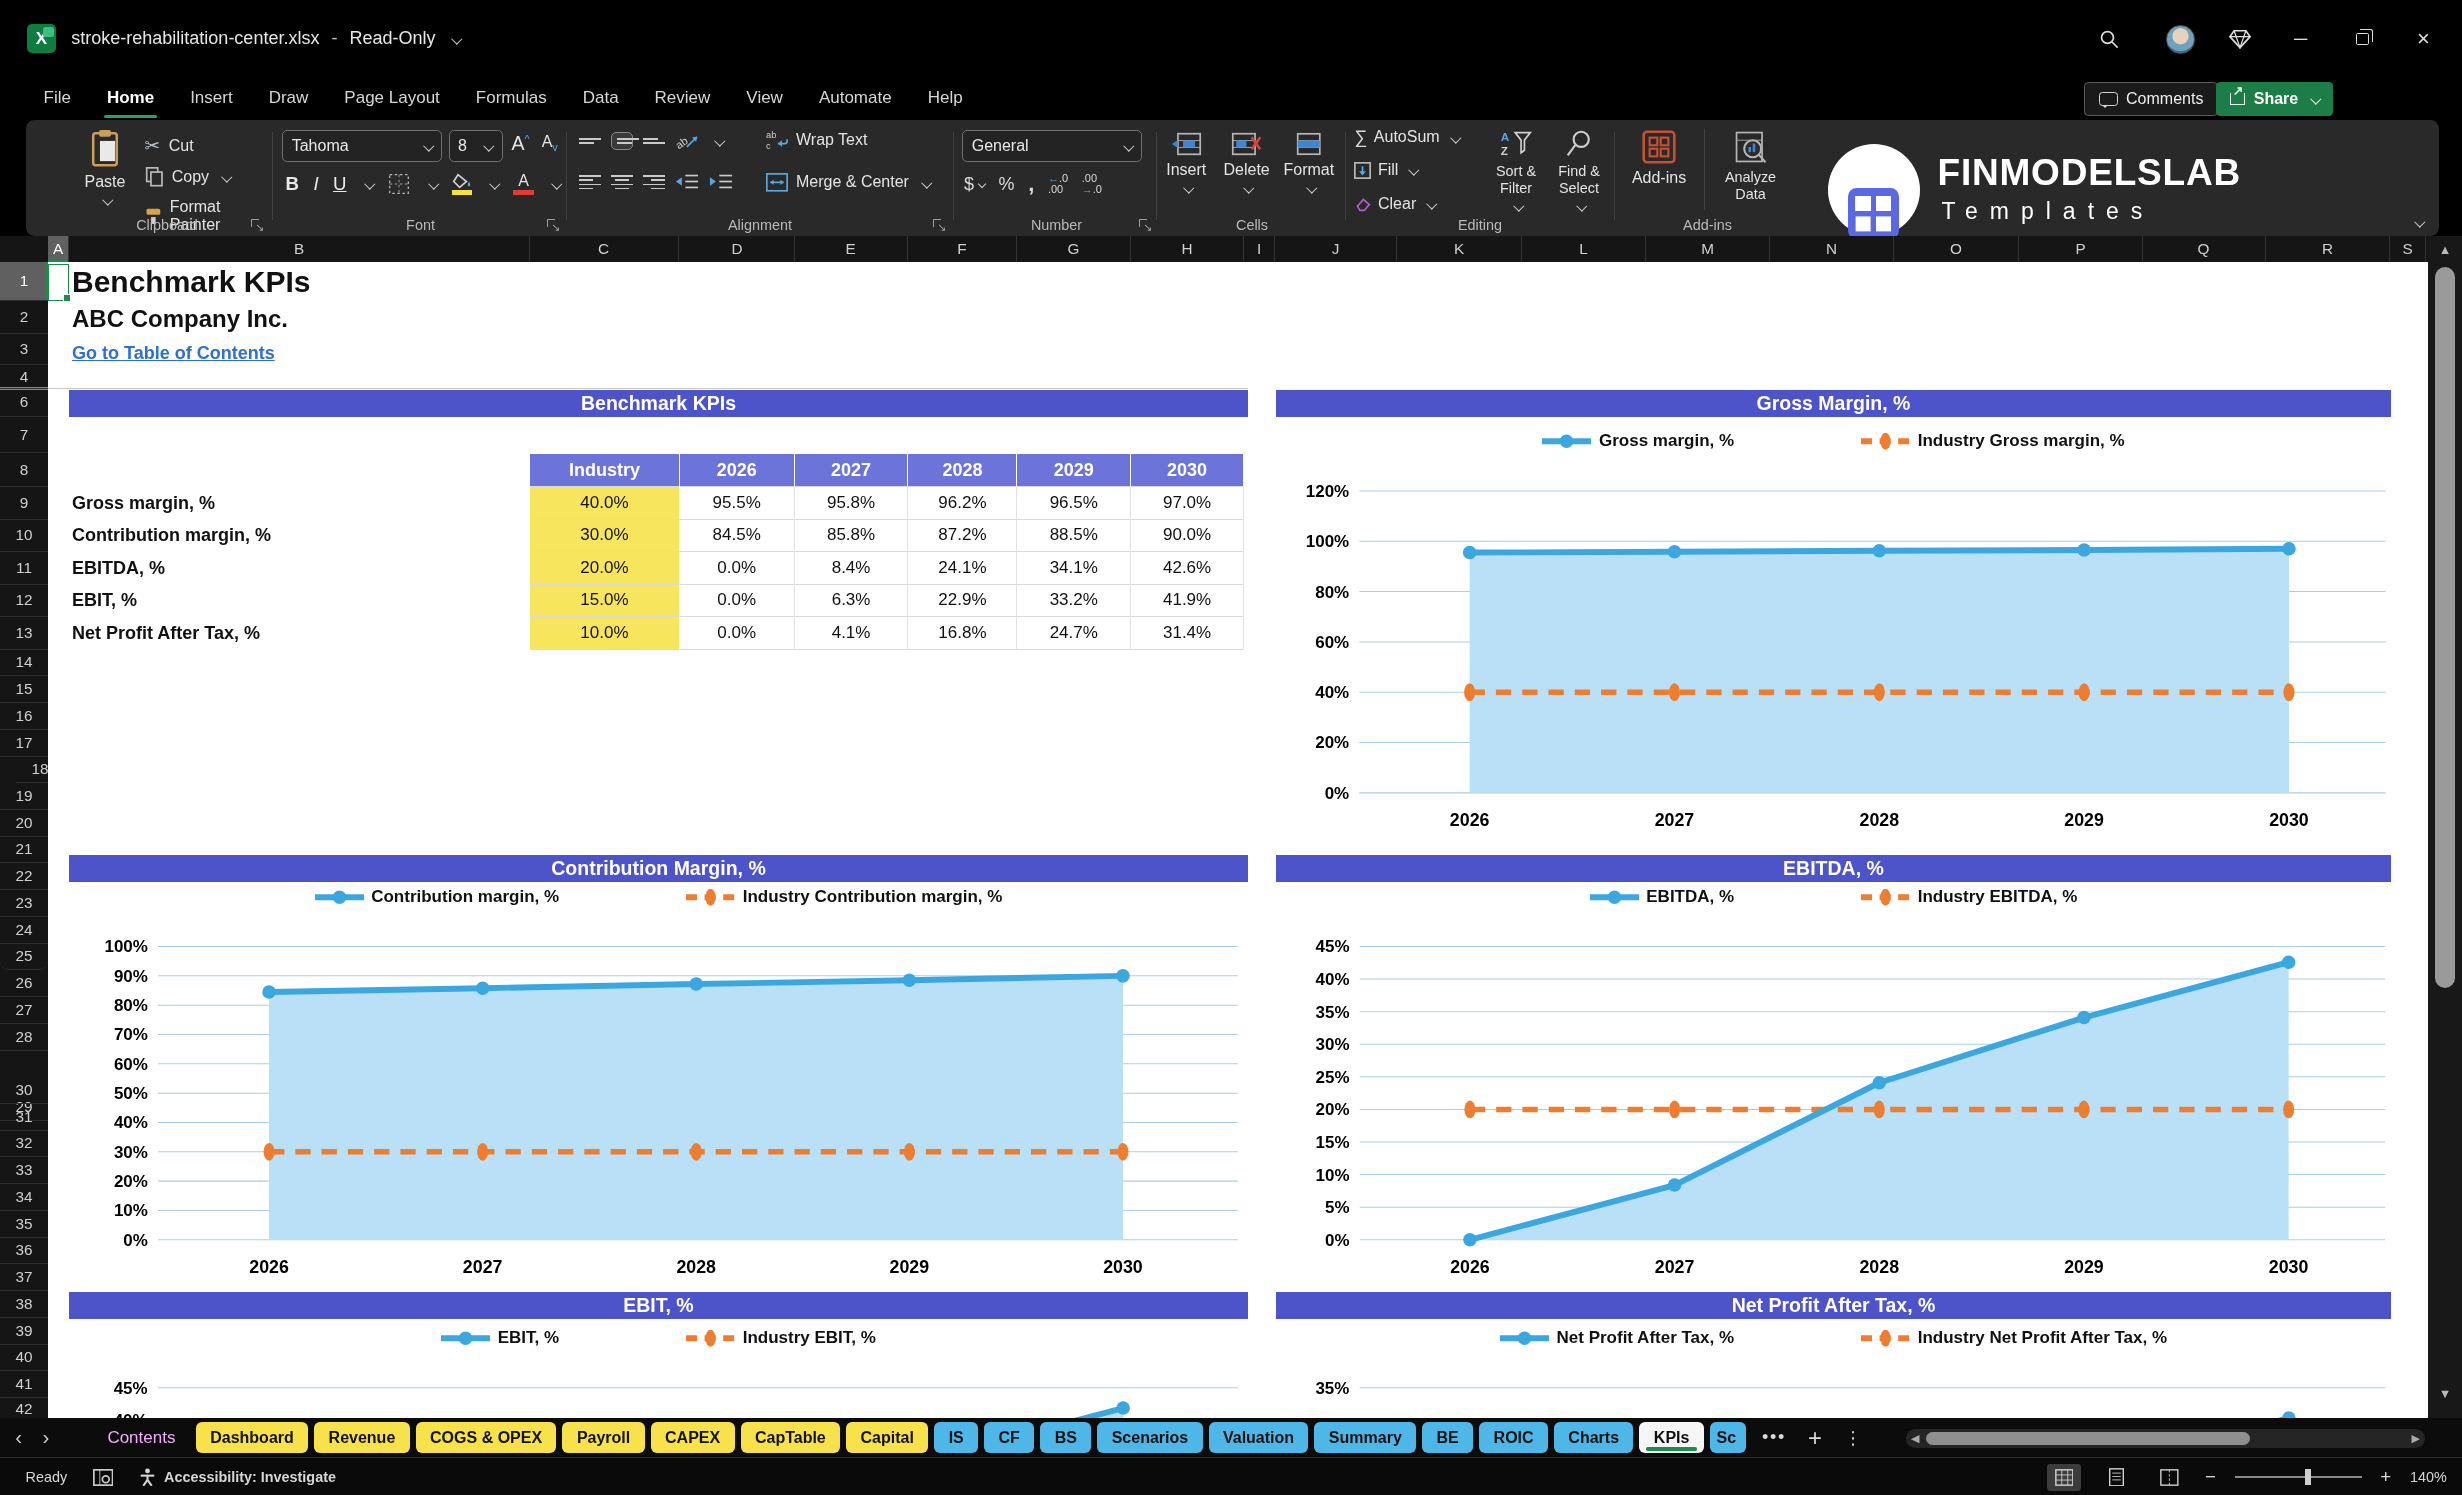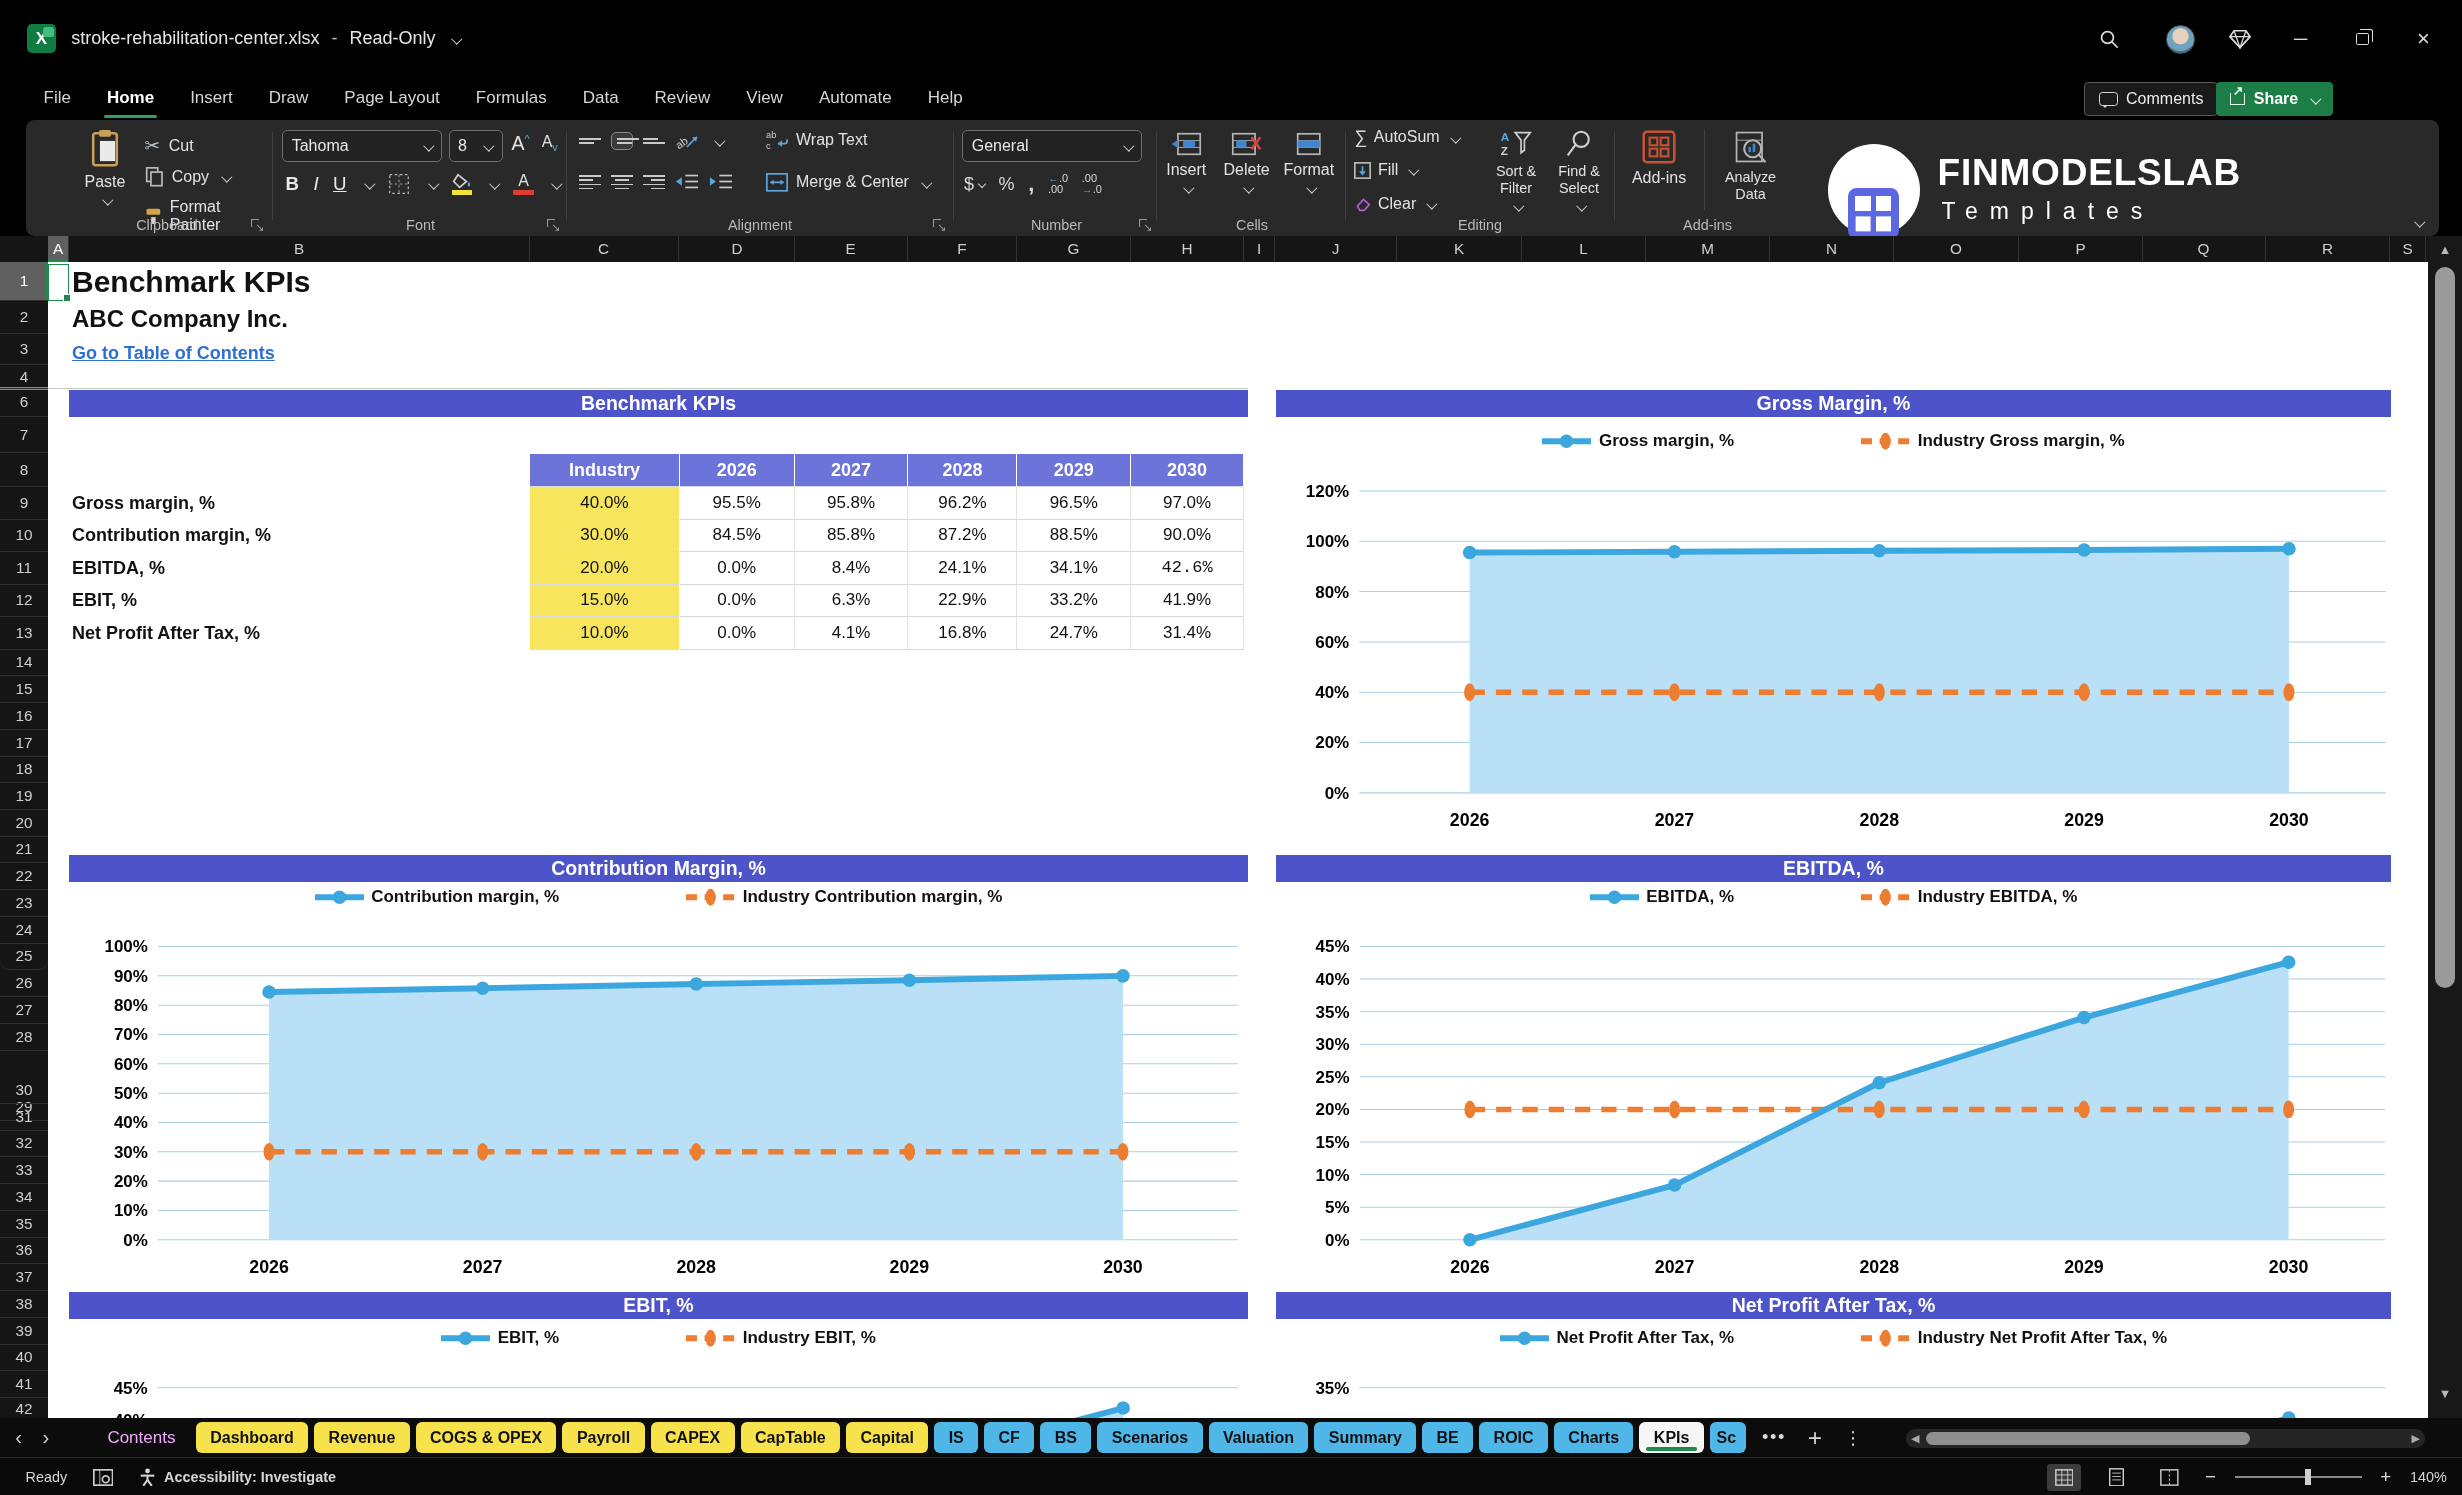--- a/index.html
+++ b/index.html
@@ -547,21 +547,21 @@
       <div class="rowhdr" style="top: 192px; height: 33px;">8</div>
       <div class="rowhdr" style="top: 225px; height: 32.5px;">9</div>
       <div class="rowhdr" style="top: 257px; height: 32.5px;">10</div>
       <div class="rowhdr" style="top: 290px; height: 32.5px;">11</div>
       <div class="rowhdr" style="top: 322px; height: 32.5px;">12</div>
       <div class="rowhdr" style="top: 355px; height: 32.5px;">13</div>
       <div class="rowhdr" style="top: 387px; height: 27px;">14</div>
       <div class="rowhdr" style="top: 414px; height: 27px;">15</div>
       <div class="rowhdr" style="top: 441px; height: 27px;">16</div>
       <div class="rowhdr" style="top: 468px; height: 27px;">17</div>
-      <div class="rowhdr" style="top: 494px; height: 27px;">18</div>
+      <div class="rowhdr" style="top: 494px; height: 27px; margin-left: 16px;">18</div>
       <div class="rowhdr" style="top: 521px; height: 27px;">19</div>
       <div class="rowhdr" style="top: 548px; height: 27px;">20</div>
       <div class="rowhdr" style="top: 574px; height: 27px;">21</div>
       <div class="rowhdr" style="top: 601px; height: 27px;">22</div>
       <div class="rowhdr" style="top: 628px; height: 27px;">23</div>
       <div class="rowhdr" style="top: 655px; height: 27px;">24</div>
       <div class="rowhdr" style="top: 681px; height: 27px; border-radius: 9px;">25</div>
       <div class="rowhdr" style="top: 708px; height: 27px;">26</div>
       <div class="rowhdr" style="top: 735px; height: 27px;">27</div>
       <div class="rowhdr" style="top: 762px; height: 27px;">28</div>
@@ -613,21 +613,21 @@
           <div class="tcell val" style="width: 109px; height: 32.5px;">87.2%</div>
           <div class="tcell val" style="width: 114px; height: 32.5px;">88.5%</div>
           <div class="tcell val" style="width: 113px; height: 32.5px;">90.0%</div>
         </div>
         <div class="trow">
           <div class="tcell industry" style="width: 150px; height: 32.5px;">20.0%</div>
           <div class="tcell val" style="width: 115px; height: 32.5px;">0.0%</div>
           <div class="tcell val" style="width: 114px; height: 32.5px;">8.4%</div>
           <div class="tcell val" style="width: 109px; height: 32.5px;">24.1%</div>
           <div class="tcell val" style="width: 114px; height: 32.5px;">34.1%</div>
-          <div class="tcell val" style="width: 113px; height: 32.5px; font-family: Liberation Mono, monospace;">42.6%</div>
+          <div class="tcell val" style="width: 113px; height: 32.5px;">42.6%</div>
         </div>
         <div class="trow">
           <div class="tcell industry" style="width: 150px; height: 32.5px;">15.0%</div>
           <div class="tcell val" style="width: 115px; height: 32.5px;">0.0%</div>
           <div class="tcell val" style="width: 114px; height: 32.5px;">6.3%</div>
           <div class="tcell val" style="width: 109px; height: 32.5px;">22.9%</div>
           <div class="tcell val" style="width: 114px; height: 32.5px;">33.2%</div>
           <div class="tcell val" style="width: 113px; height: 32.5px;">41.9%</div>
         </div>
         <div class="trow">

